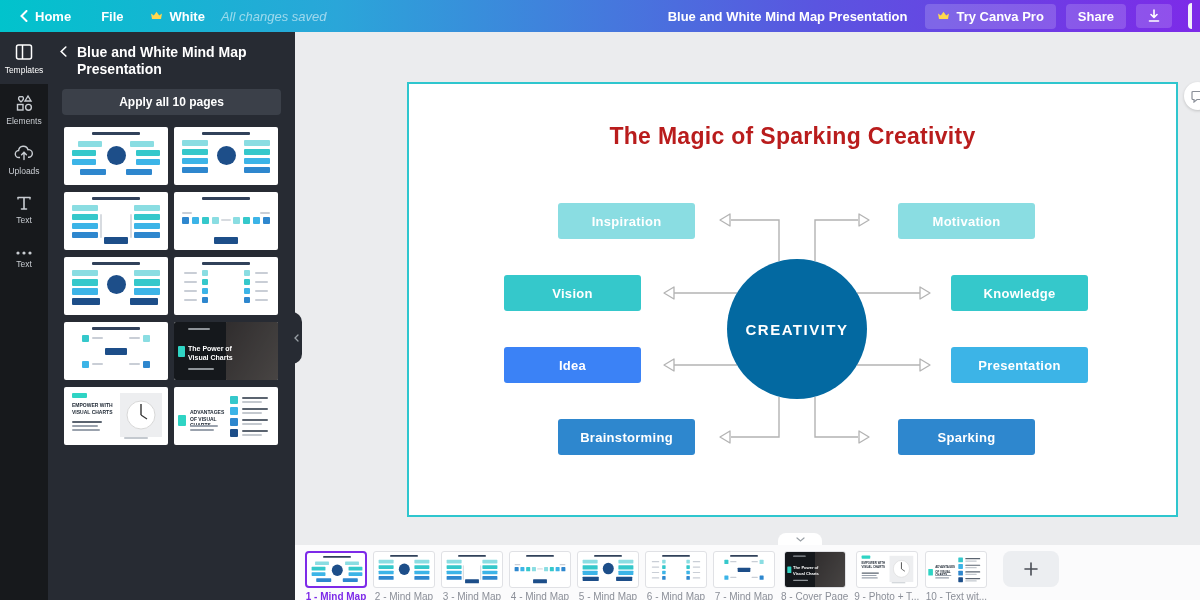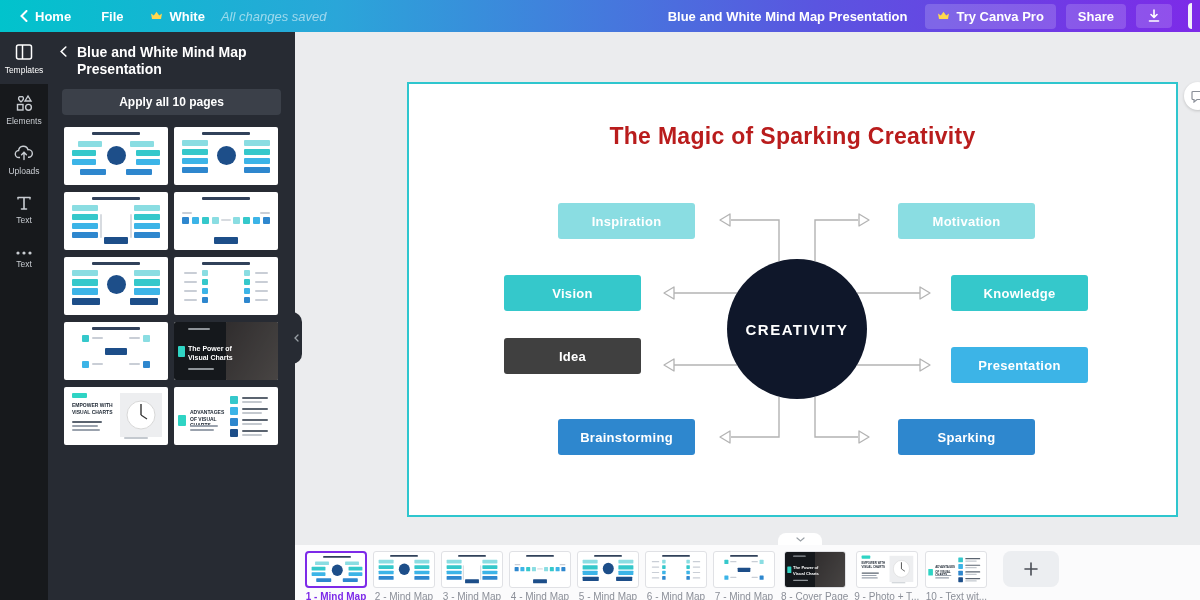--- a/index.html
+++ b/index.html
@@ -361,27 +361,27 @@
           <path d="M321 130 L311 136 L321 142 Z"></path>
           <path d="M450 130 L460 136 L450 142 Z"></path>
           <path d="M265 203 L255 209 L265 215 Z"></path>
           <path d="M511 203 L521 209 L511 215 Z"></path>
           <path d="M265 275 L255 281 L265 287 Z"></path>
           <path d="M511 275 L521 281 L511 287 Z"></path>
           <path d="M321 347 L311 353 L321 359 Z"></path>
           <path d="M450 347 L460 353 L450 359 Z"></path>
         </g>
       </svg>
-      <div class="mm-center" style="background: #0f172a;">CREATIVITY</div>
+      <div class="mm-center" style="background: #0369a1;">CREATIVITY</div>
       <div>
           <div class="mm-node" style="left:149px;top:119px;background:#8adde2">Inspiration</div>
           <div class="mm-node" style="left:489px;top:119px;background:#8adde2">Motivation</div>
           <div class="mm-node" style="left:95px;top:191px;background:#35c8cb">Vision</div>
           <div class="mm-node" style="left:542px;top:191px;background:#35c8cb">Knowledge</div>
-          <div class="mm-node" style="left:95px;top:254px;background:#404040">Idea</div>
+          <div class="mm-node" style="left:95px;top:263px;background:#3b82f6">Idea</div>
           <div class="mm-node" style="left:542px;top:263px;background:#3cb4e7">Presentation</div>
           <div class="mm-node" style="left:149px;top:335px;background:#2e87ce">Brainstorming</div>
           <div class="mm-node" style="left:489px;top:335px;background:#2e87ce">Sparking</div>
         </div>
     </div>
     <div class="comment-btn">
       <svg width="14" height="13" viewBox="0 0 14 13">
           <path d="M2 1.5 H12 A1 1 0 0 1 13 2.5 V8.5 A1 1 0 0 1 12 9.5 H6 L3 12 V9.5 H2 A1 1 0 0 1 1 8.5 V2.5 A1 1 0 0 1 2 1.5 Z" fill="none" stroke="#8a8f98" stroke-width="1.2"></path>
         </svg>
     </div>

